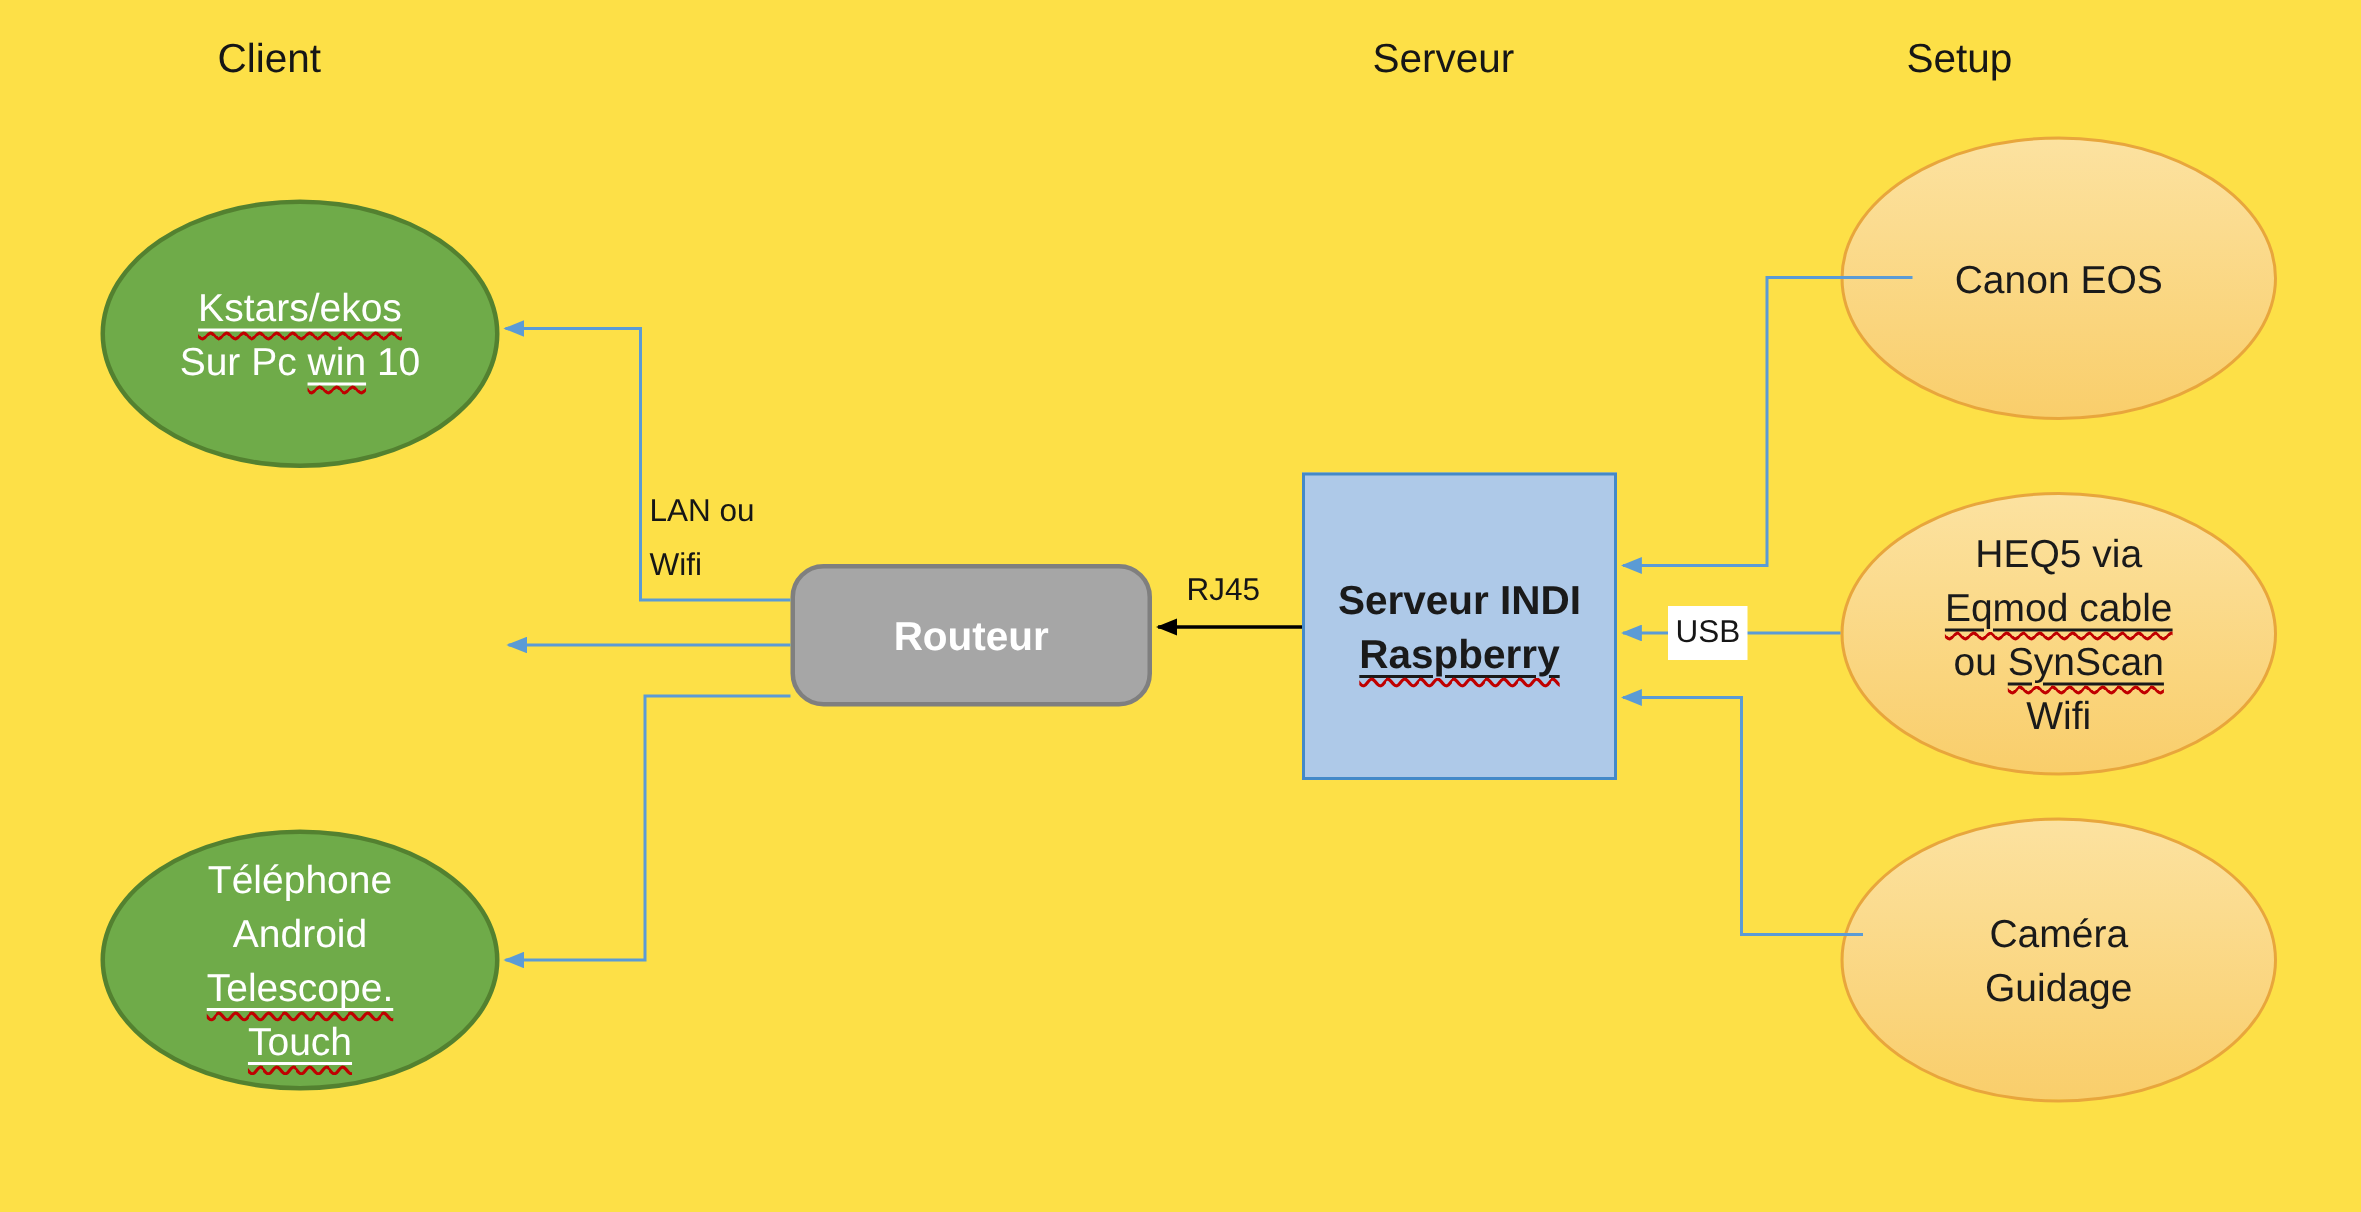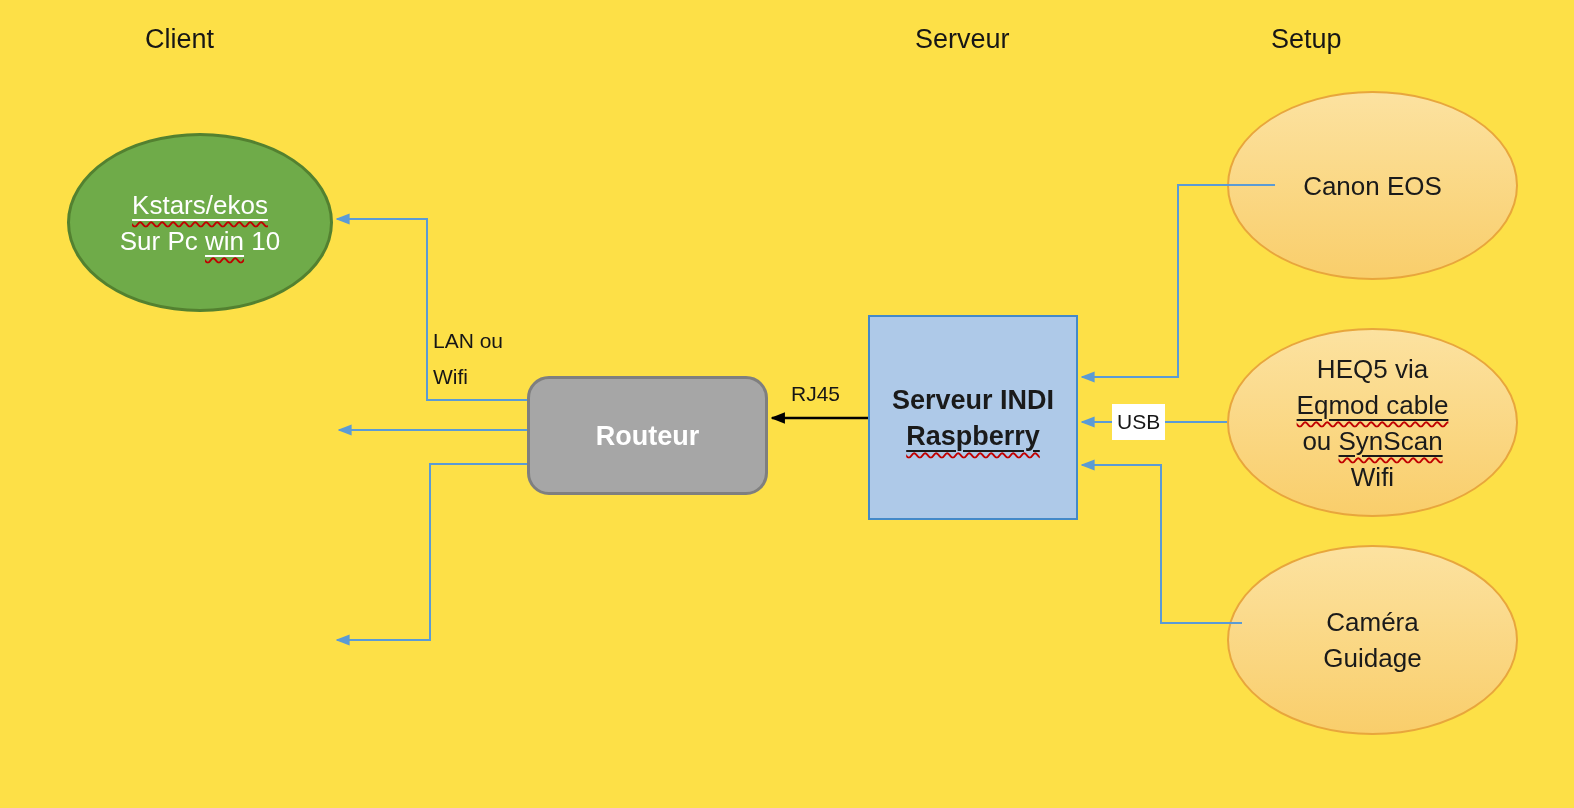--- a/index.html
+++ b/index.html
@@ -52,22 +52,28 @@
   <div class="hdr" style="left:145px;top:21px;">Client</div>
   <div class="hdr" style="left:915px;top:21px;">Serveur</div>
   <div class="hdr" style="left:1271px;top:21px;">Setup</div>
 
   <div class="ell green" style="left:67px;top:133px;width:266px;height:179px;">
     <div class="tline"><span class="u"><span class="sq">Kstars/ekos</span></span></div>
     <div class="tline"><span>Sur Pc </span><span class="u"><span class="sq">win</span></span><span> 10</span></div>
   </div>
 
 
+  <div class="ell green" style="left:67px;top:553px;width:266px;height:174px;">
+    <div class="tline">Téléphone</div>
+    <div class="tline">Android</div>
+    <div class="tline"><span class="u"><span class="sq">Telescope.</span></span></div>
+    <div class="tline"><span class="u"><span class="sq">Touch</span></span></div>
+  </div>
 
-  <div class="box router" style="left:527px;top:376px;width:241px;height:119px;">
+  <div class="box router" style="left:527px;top:376px;width:241px;height:95px;">
     <div class="tline">Routeur</div>
   </div>
 
   <div class="box indi" style="left:868px;top:315px;width:210px;height:205px;">
     <div class="tline">Serveur INDI</div>
     <div class="tline"><span class="u"><span class="sq">Raspberry</span></span></div>
   </div>
 
   <div class="ell orange" style="left:1227px;top:91px;width:291px;height:189px;">
     <div class="tline">Canon EOS</div>

